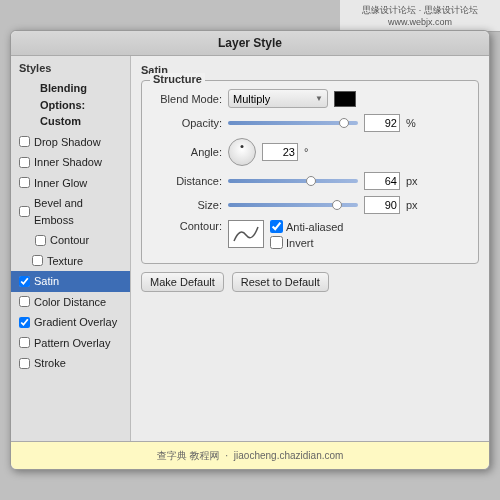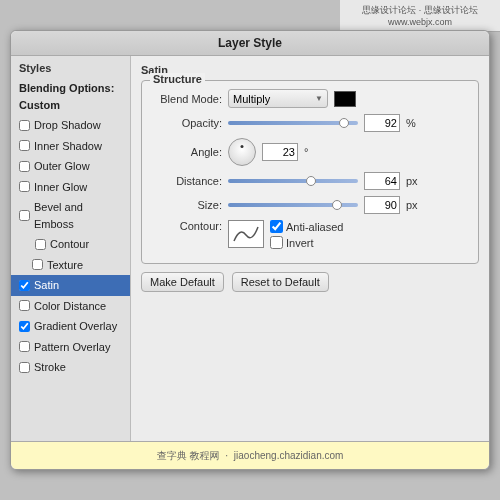--- a/index.html
+++ b/index.html
@@ -330,38 +330,34 @@
 <div class="dialog">
   <div class="dialog-titlebar">
     <span>Layer Style</span>
   </div>
 
   <div class="dialog-body">
 
     <div class="sidebar">
       <div class="sidebar-title">Styles</div>
 
-      <div class="sidebar-item" style="font-weight:bold;">
+      <div class="sidebar-item" style="font-weight:bold;margin-left:21px;">
         <span>Blending Options: Custom</span>
       </div>
 
       <div class="sidebar-item">
         <input type="checkbox" style="">
         <span>Drop Shadow</span>
       </div>
 
       <div class="sidebar-item">
         <input type="checkbox" style="">
         <span>Inner Shadow</span>
       </div>
 
-      <div class="sidebar-item">
-        <input type="checkbox" style="">
-        <span>Outer Glow</span>
-      </div>
 
       <div class="sidebar-item">
         <input type="checkbox" style="">
         <span>Inner Glow</span>
       </div>
 
       <div class="sidebar-item">
         <input type="checkbox" style="">
         <span>Bevel and Emboss</span>
       </div>

